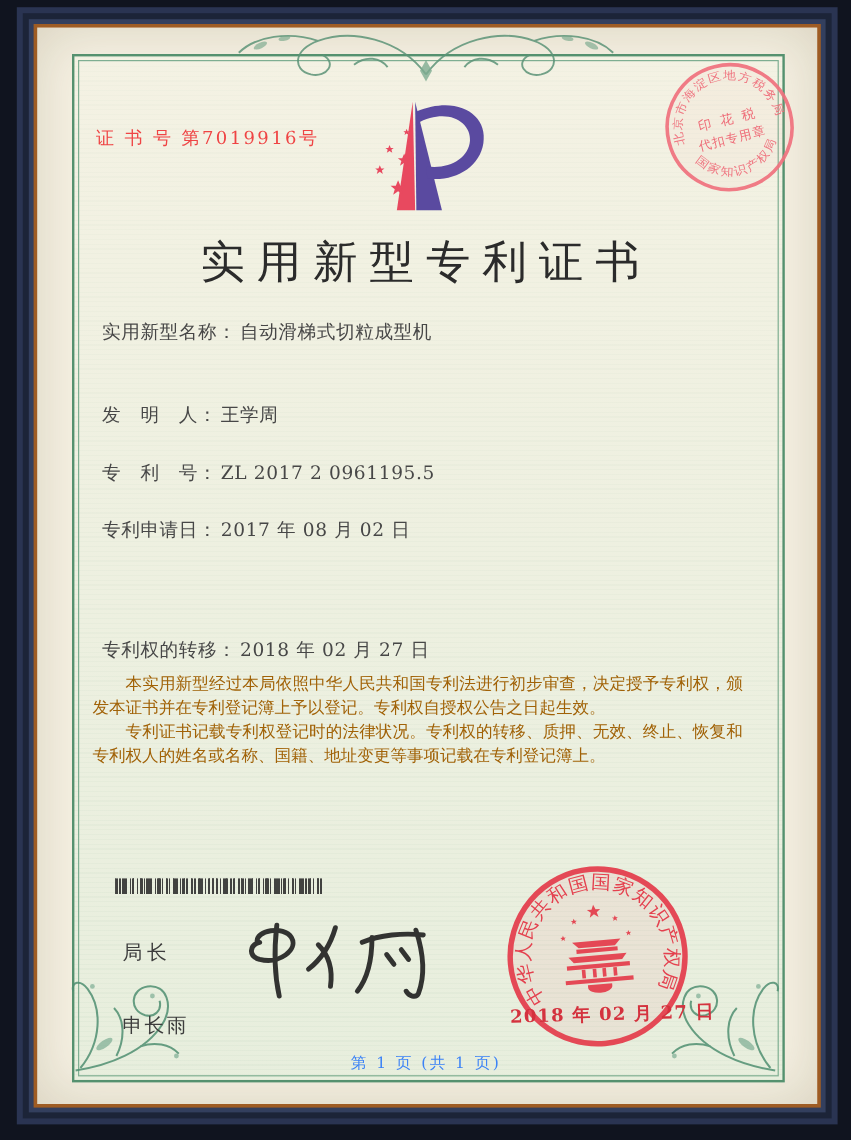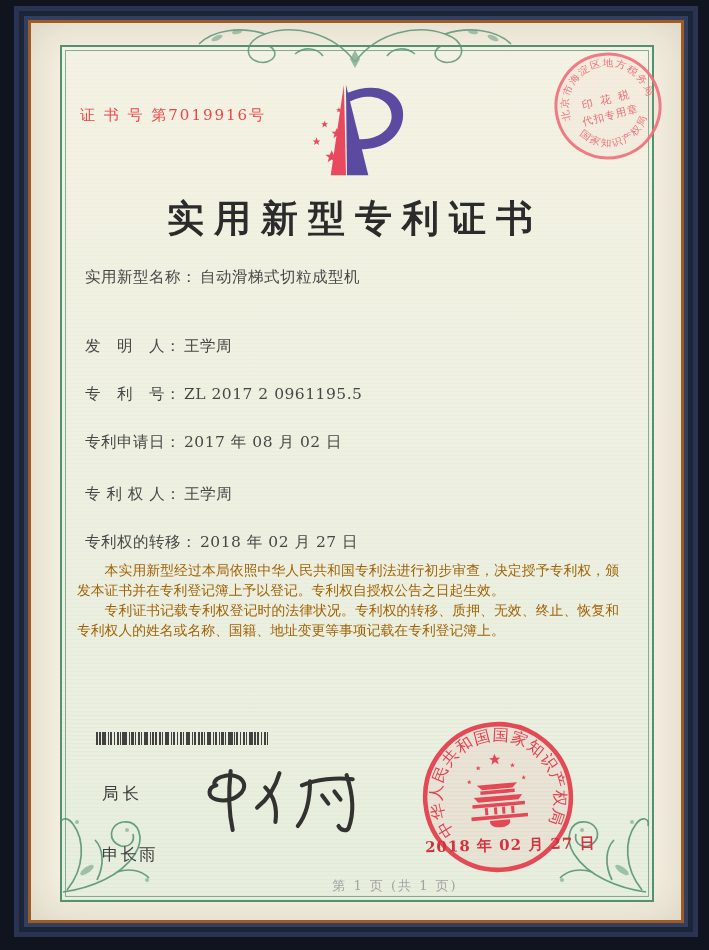--- a/index.html
+++ b/index.html
@@ -12,41 +12,41 @@
   .border-box{position:absolute;left:60px;top:45px;width:590px;height:853px;z-index:1;
          border:2px solid #55916f;background-color:#eef1e1;
          background-image:linear-gradient(180deg,rgba(246,242,228,.75),rgba(226,236,218,.55)),
            repeating-linear-gradient(180deg,rgba(120,165,135,.12) 0 1px,rgba(0,0,0,0) 1px 4px);}
   .border-box::after{content:"";position:absolute;inset:3px;border:1px solid #7fae92;}
   .abs{position:absolute;z-index:2;}
   .cert-number{left:80px;top:106px;font-size:15px;letter-spacing:2px;color:#ef4444;text-align:center;}
   .logo{left:283px;top:76px;width:132px;height:108px;}
   .tax-stamp{left:549px;top:47px;width:118px;height:118px;transform:rotate(-14deg);
              opacity:.92;z-index:3;}
-  .title{left:60px;top:194px;width:590px;text-align:center;font-size:37px;font-weight:bold;
+  .title{left:60px;top:194px;width:590px;text-align:center;font-size:37px;font-weight:normal;
          letter-spacing:10px;color:#2b2b2b;}
   .field{left:85px;font-size:15.5px;color:#474747;letter-spacing:.5px;white-space:nowrap;}
   .f0{top:267px}.f1{top:336px}.f2{top:384px}.f3{top:432px}.f4{top:484px}.f5{top:532px}
   .field .val{margin-left:3px;}
   .body-text{left:77px;top:562px;width:542px;font-size:13.8px;line-height:1.46;
              text-align:justify;color:#a16207;font-family:Liberation Mono, monospace;}
   .body-text p{margin:0;text-indent:2em;}
   .barcode{left:96px;top:732px;width:173px;height:13px;opacity:.88;
      background-image:
        repeating-linear-gradient(90deg,#2b2b2b 0 1px,rgba(0,0,0,0) 1px 3px),
        repeating-linear-gradient(90deg,#2b2b2b 0 2px,rgba(0,0,0,0) 2px 7px),
        repeating-linear-gradient(90deg,rgba(0,0,0,0) 0 4px,#2b2b2b 4px 5px,rgba(0,0,0,0) 5px 11px);}
   .director-title{left:102px;top:783px;font-size:16.5px;letter-spacing:4px;color:#3d3d3d;}
   .director-name{left:102px;top:844px;font-size:16.5px;letter-spacing:2px;color:#3d3d3d;}
   .signature{left:192px;top:758px;width:178px;height:78px;}
   .seal{left:412px;top:711px;width:172px;height:172px;transform:rotate(-5deg);z-index:3;}
   .seal-date{left:425px;top:836px;font-size:15px;font-weight:600;color:#d4323e;
              letter-spacing:1px;z-index:4;transform:rotate(-1.5deg);}
   .footer{left:60px;top:877px;width:590px;text-align:center;font-size:13px;
-          letter-spacing:2px;color:#a3a3a3;padding-left:40px;}
+          letter-spacing:2px;color:#3b82f6;}
   .flourish-top{left:165px;top:24px;width:380px;height:46px;}
   .flourish-bl{left:57px;top:752px;width:115px;height:145px;}
   .flourish-br{left:537px;top:752px;width:115px;height:145px;transform:scaleX(-1);}
 </style>
 </head>
 <body>
 
 <div class="page">
   <div class="paper"></div>
   <div class="border-box"></div>
@@ -138,23 +138,20 @@
     <span>实用新型名称：</span><span class="val">自动滑梯式切粒成型机</span>
   </div>
   <div class="abs field f1">
     <span>发　明　人：</span><span class="val">王学周</span>
   </div>
   <div class="abs field f2">
     <span>专　利　号：</span><span class="val">ZL 2017 2 0961195.5</span>
   </div>
   <div class="abs field f3">
     <span>专利申请日：</span><span class="val">2017 年 08 月 02 日</span>
-  </div>
-  <div class="abs field f4">
-    <span>专 利 权 人：</span><span class="val">王学周</span>
   </div>
   <div class="abs field f5">
     <span>专利权的转移：</span><span class="val">2018 年 02 月 27 日</span>
   </div>
 
   <div class="abs body-text">
     <p>本实用新型经过本局依照中华人民共和国专利法进行初步审查，决定授予专利权，颁发本证书并在专利登记簿上予以登记。专利权自授权公告之日起生效。</p>
     <p>专利证书记载专利权登记时的法律状况。专利权的转移、质押、无效、终止、恢复和专利权人的姓名或名称、国籍、地址变更等事项记载在专利登记簿上。</p>
   </div>
 

